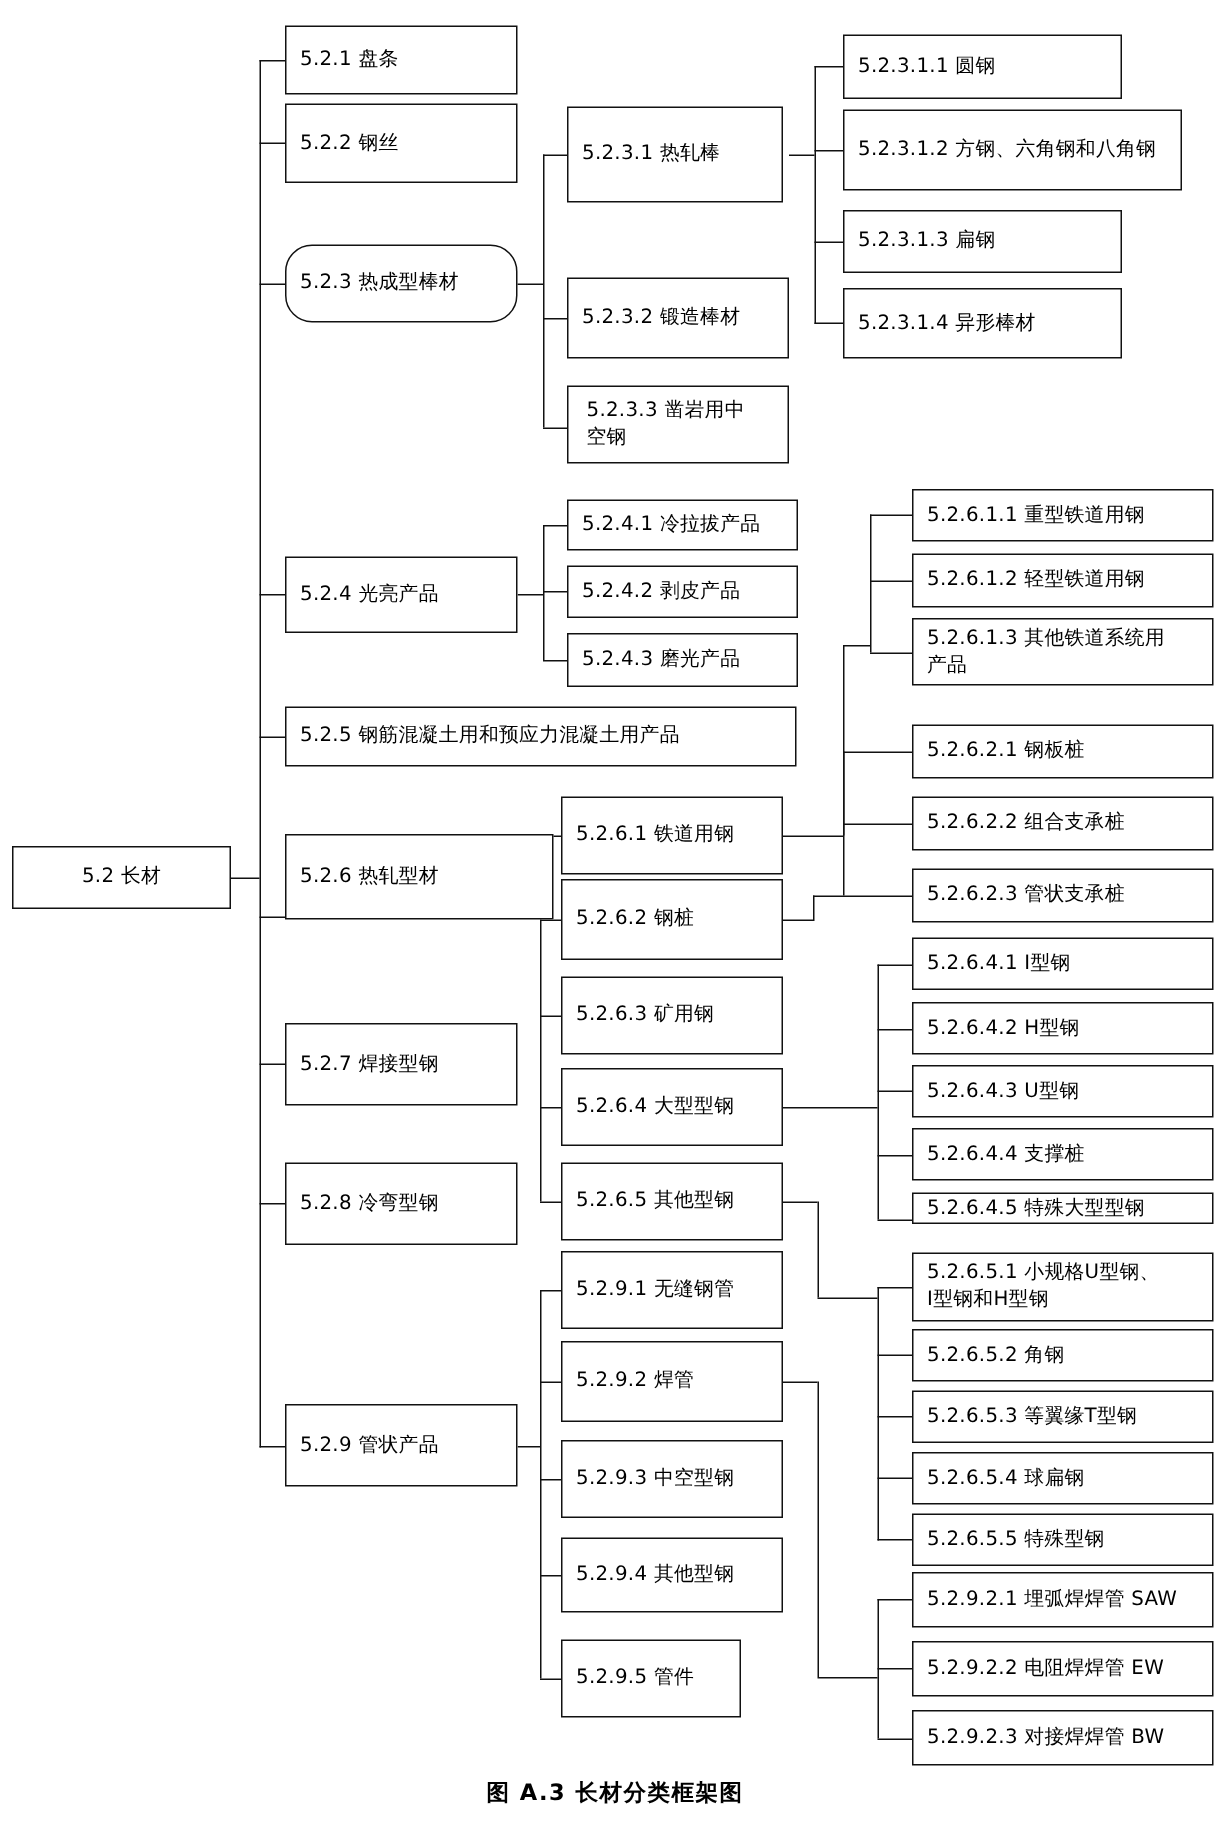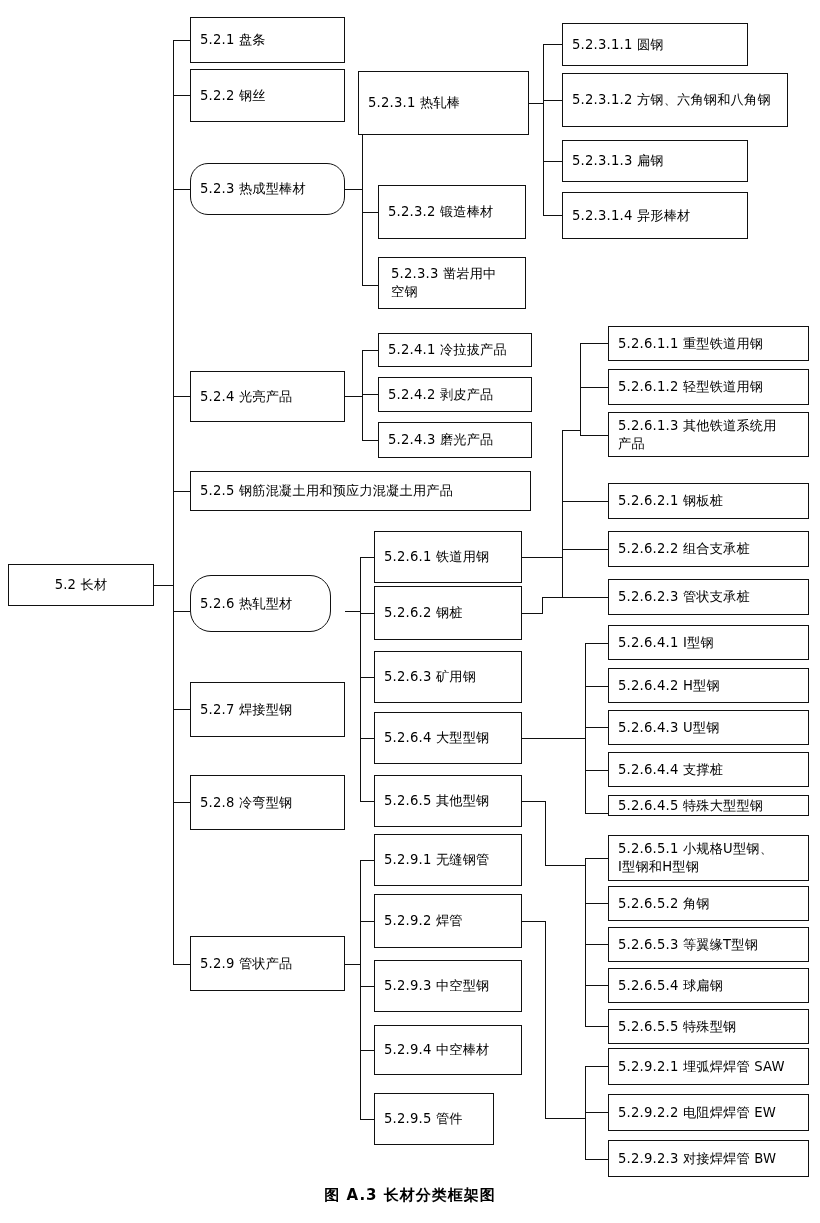--- a/index.html
+++ b/index.html
@@ -131,40 +131,40 @@
       <div class="seg h" style="left: 585px; top: 1112px; width: 23px;"></div>
       <div class="seg h" style="left: 585px; top: 1159px; width: 23px;"></div>
     </div>
   <div id="layer-boxes">
       <div class="box" style="left: 8px; top: 564px; width: 146px; height: 42px; justify-content: center;">5.2  长材</div>
       <div class="box" style="left: 190px; top: 17px; width: 155px; height: 46px;">5.2.1  盘条</div>
       <div class="box" style="left: 190px; top: 69px; width: 155px; height: 53px;">5.2.2  钢丝</div>
       <div class="box" style="left: 190px; top: 163px; width: 155px; height: 52px; border-radius: 18px;">5.2.3  热成型棒材</div>
       <div class="box" style="left: 190px; top: 371px; width: 155px; height: 51px;">5.2.4  光亮产品</div>
       <div class="box" style="left: 190px; top: 471px; width: 341px; height: 40px;">5.2.5  钢筋混凝土用和预应力混凝土用产品</div>
-      <div class="box" style="left: 190px; top: 575px; width: 141px; height: 57px; border-radius: 21px;">5.2.6  热轧型材</div>
+      <div class="box" style="left: 190px; top: 556px; width: 179px; height: 57px;">5.2.6  热轧型材</div>
       <div class="box" style="left: 190px; top: 682px; width: 155px; height: 55px;">5.2.7  焊接型钢</div>
       <div class="box" style="left: 190px; top: 775px; width: 155px; height: 55px;">5.2.8  冷弯型钢</div>
       <div class="box" style="left: 190px; top: 936px; width: 155px; height: 55px;">5.2.9  管状产品</div>
-      <div class="box" style="left: 358px; top: 71px; width: 171px; height: 64px;">5.2.3.1  热轧棒</div>
+      <div class="box" style="left: 378px; top: 71px; width: 144px; height: 64px;">5.2.3.1  热轧棒</div>
       <div class="box" style="left: 378px; top: 185px; width: 148px; height: 54px;">5.2.3.2  锻造棒材</div>
       <div class="box twoline" style="left: 378px; top: 257px; width: 148px; height: 52px; padding-left: 12px;">5.2.3.3  凿岩用中
 空钢</div>
       <div class="box" style="left: 378px; top: 333px; width: 154px; height: 34px;">5.2.4.1  冷拉拔产品</div>
       <div class="box" style="left: 378px; top: 377px; width: 154px; height: 35px;">5.2.4.2  剥皮产品</div>
       <div class="box" style="left: 378px; top: 422px; width: 154px; height: 36px;">5.2.4.3  磨光产品</div>
       <div class="box" style="left: 374px; top: 531px; width: 148px; height: 52px;">5.2.6.1  铁道用钢</div>
       <div class="box" style="left: 374px; top: 586px; width: 148px; height: 54px;">5.2.6.2  钢桩</div>
       <div class="box" style="left: 374px; top: 651px; width: 148px; height: 52px;">5.2.6.3  矿用钢</div>
       <div class="box" style="left: 374px; top: 712px; width: 148px; height: 52px;">5.2.6.4  大型型钢</div>
       <div class="box" style="left: 374px; top: 775px; width: 148px; height: 52px;">5.2.6.5  其他型钢</div>
       <div class="box" style="left: 374px; top: 834px; width: 148px; height: 52px;">5.2.9.1  无缝钢管</div>
       <div class="box" style="left: 374px; top: 894px; width: 148px; height: 54px;">5.2.9.2  焊管</div>
       <div class="box" style="left: 374px; top: 960px; width: 148px; height: 52px;">5.2.9.3  中空型钢</div>
-      <div class="box" style="left: 374px; top: 1025px; width: 148px; height: 50px;">5.2.9.4  中空棒材</div>
+      <div class="box" style="left: 374px; top: 1025px; width: 148px; height: 50px;">5.2.9.4  其他型钢</div>
       <div class="box" style="left: 374px; top: 1093px; width: 120px; height: 52px;">5.2.9.5  管件</div>
       <div class="box" style="left: 562px; top: 23px; width: 186px; height: 43px;">5.2.3.1.1  圆钢</div>
       <div class="box" style="left: 562px; top: 73px; width: 226px; height: 54px;">5.2.3.1.2  方钢、六角钢和八角钢</div>
       <div class="box" style="left: 562px; top: 140px; width: 186px; height: 42px;">5.2.3.1.3  扁钢</div>
       <div class="box" style="left: 562px; top: 192px; width: 186px; height: 47px;">5.2.3.1.4  异形棒材</div>
       <div class="box" style="left: 608px; top: 326px; width: 201px; height: 35px;">5.2.6.1.1  重型铁道用钢</div>
       <div class="box" style="left: 608px; top: 369px; width: 201px; height: 36px;">5.2.6.1.2  轻型铁道用钢</div>
       <div class="box twoline" style="left: 608px; top: 412px; width: 201px; height: 45px;">5.2.6.1.3  其他铁道系统用
 产品</div>
       <div class="box" style="left: 608px; top: 483px; width: 201px; height: 36px;">5.2.6.2.1  钢板桩</div>

